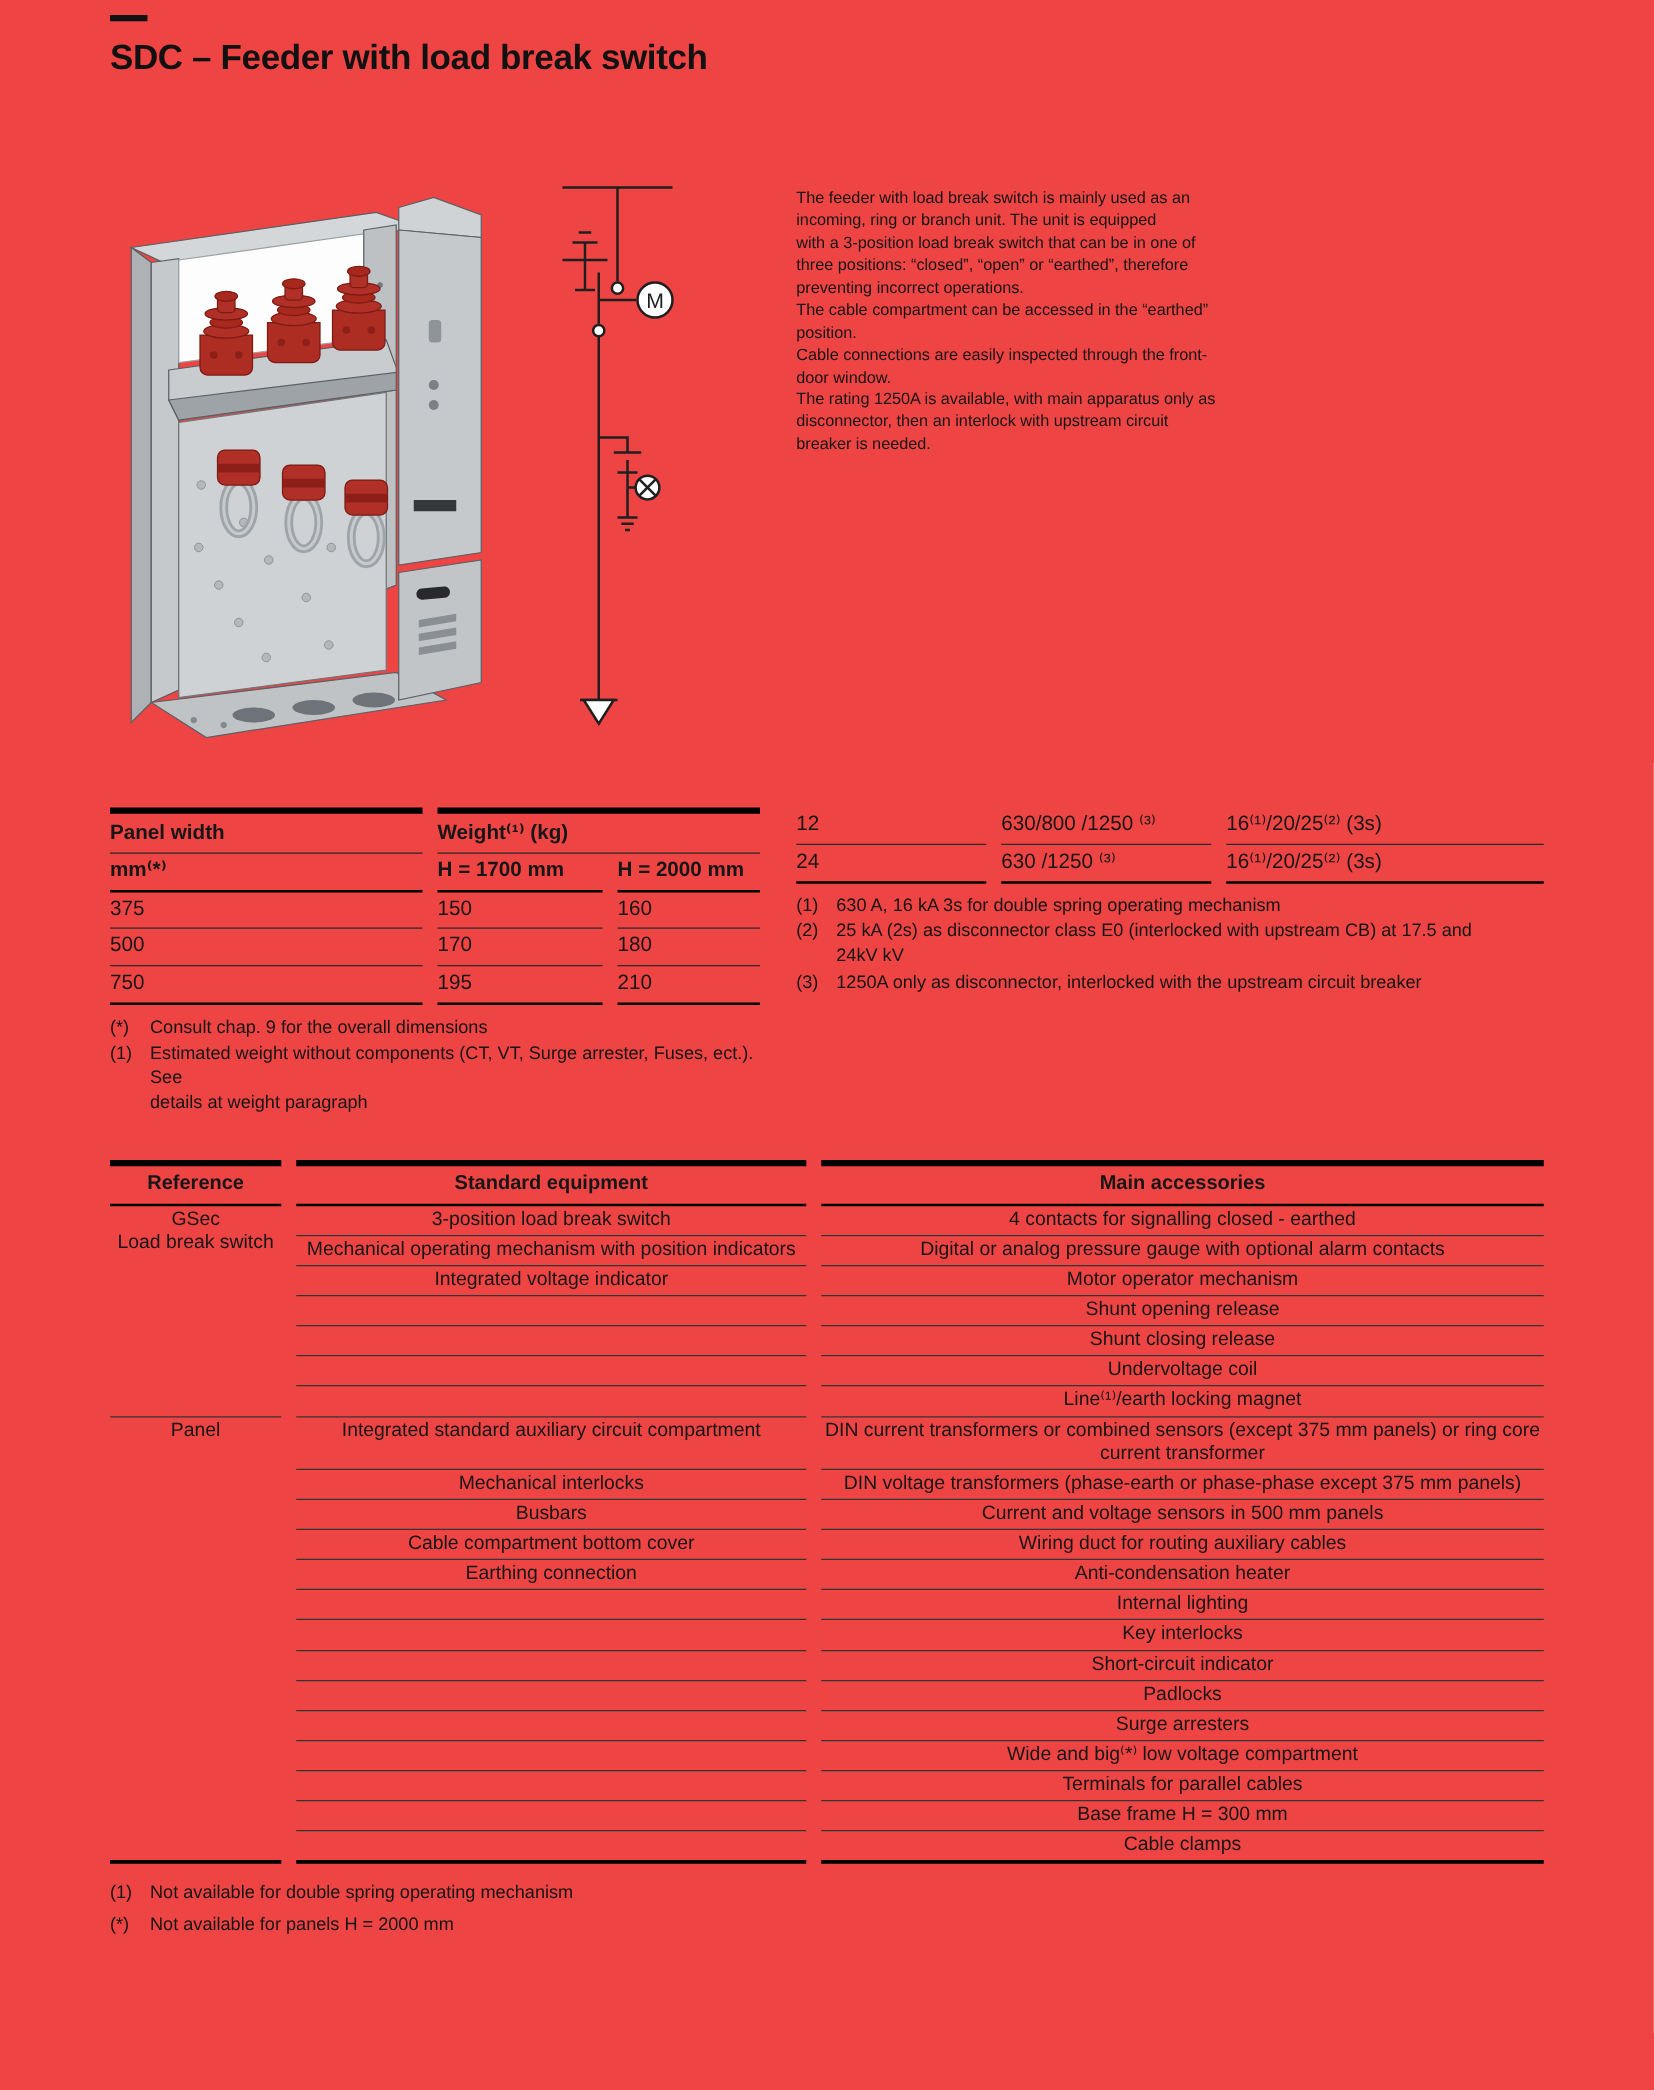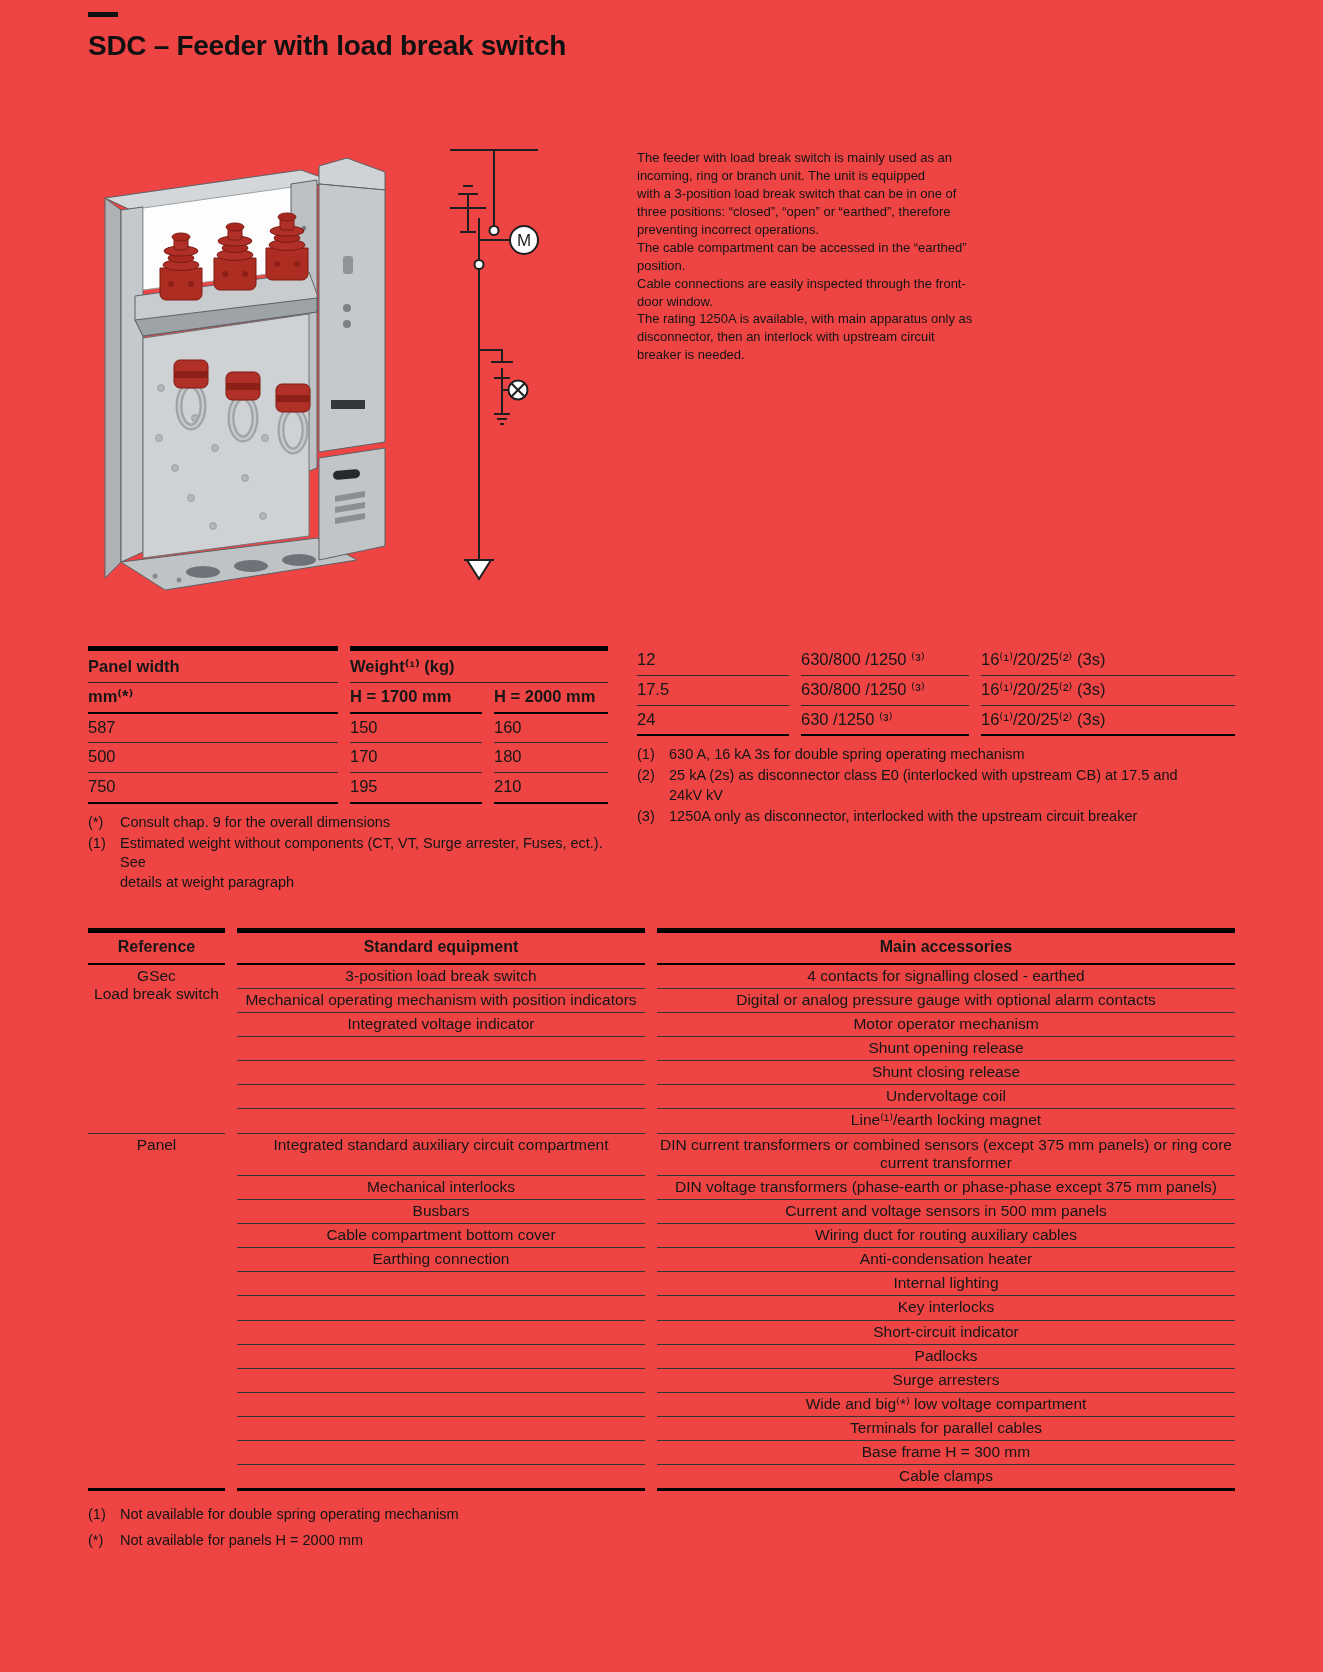--- a/index.html
+++ b/index.html
@@ -248,21 +248,21 @@
           <th colspan="2">Weight⁽¹⁾ (kg)</th>
         </tr>
         <tr class="h2">
           <th>mm⁽*⁾</th>
           <th>H = 1700 mm</th>
           <th>H = 2000 mm</th>
         </tr>
       </thead>
       <tbody id="wt-body">
           <tr>
-            <td>587</td>
+            <td>375</td>
             <td>150</td>
             <td>160</td>
           </tr>
           <tr>
             <td>500</td>
             <td>170</td>
             <td>180</td>
           </tr>
           <tr>
             <td>750</td>
@@ -289,25 +289,20 @@
       <colgroup>
           <col style="width:152px">
           <col style="width:168px">
           <col style="width:254px">
         </colgroup>
       <thead>
       </thead>
       <tbody id="rt-body">
           <tr>
             <td>12</td>
-            <td>630/800 /1250 ⁽³⁾</td>
-            <td>16⁽¹⁾/20/25⁽²⁾ (3s)</td>
-          </tr>
-          <tr>
-            <td>17.5</td>
             <td>630/800 /1250 ⁽³⁾</td>
             <td>16⁽¹⁾/20/25⁽²⁾ (3s)</td>
           </tr>
           <tr>
             <td>24</td>
             <td>630 /1250 ⁽³⁾</td>
             <td>16⁽¹⁾/20/25⁽²⁾ (3s)</td>
           </tr>
         </tbody>
     </table>

